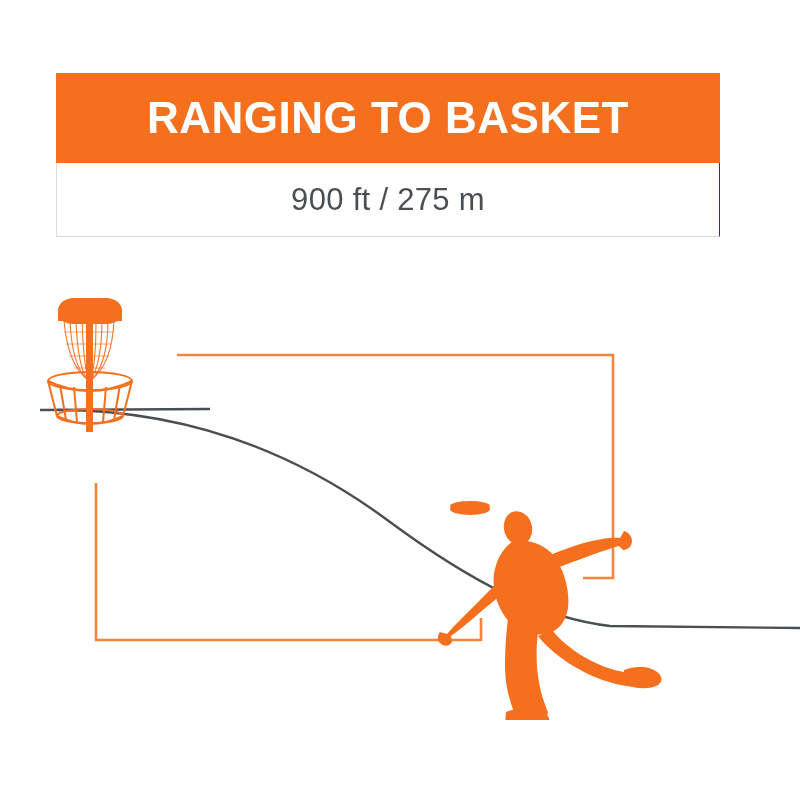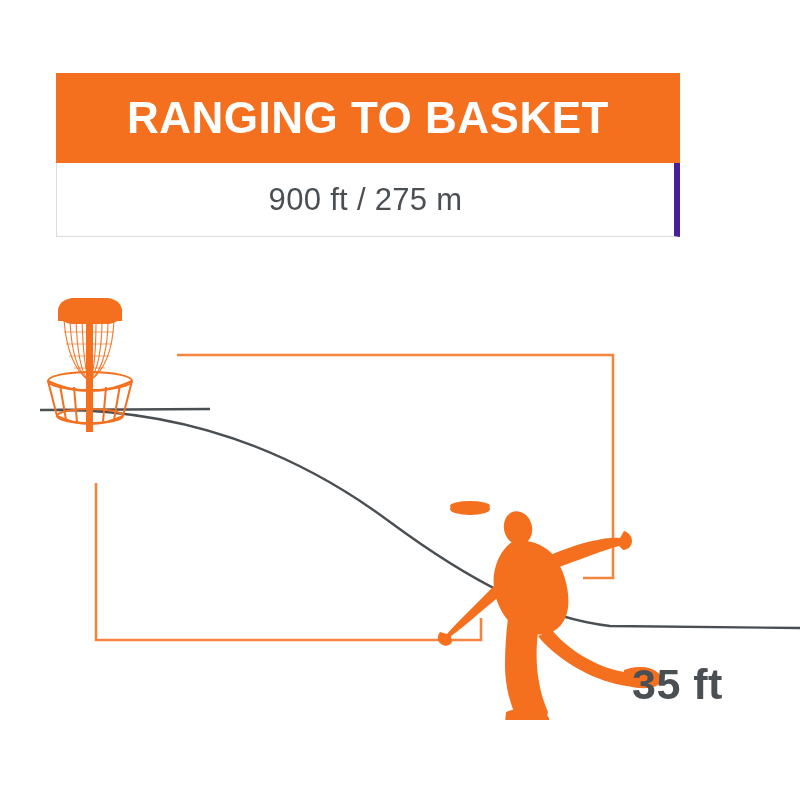--- a/index.html
+++ b/index.html
@@ -21,20 +21,21 @@
     background: #ffffff;
   }
 
   
   #header-card {
     position: absolute;
     left: 56px;
     top: 73px;
     width: 624px;
     height: 164px;
+    padding-left: 40px;
   }
   #header-banner {
     position: absolute;
     left: 0;
     top: 0;
     width: 100%;
     height: 90px;
     background: #F4701F;
     display: flex;
     align-items: center;
@@ -51,21 +52,21 @@
   }
   #header-subrow {
     position: absolute;
     left: 0;
     top: 90px;
     width: 100%;
     height: 74px;
     box-sizing: border-box;
     background: #ffffff;
     border-left: 1px solid #DCDCDC;
-    border-right: 6px solid #4c1d95;
+    border-right: 1px solid #4c1d95;
     border-bottom: 1px solid #DCDCDC;
     display: flex;
     align-items: center;
     justify-content: center;
   }
   #header-subrow-text {
     color: #4A4F54;
     font-size: 31px;
     font-weight: normal;
     letter-spacing: 0.3px;
@@ -247,18 +248,17 @@
                  C 662 424, 664 431, 658 435
                  C 650 440, 634 439, 624 434 Z"></path>
 
         <path d="M 506 462
                  C 514 458, 528 458, 540 462
                  C 550 465, 552 471, 546 474
                  C 536 478, 514 477, 505 473 Z"></path>
       </g>
     </svg>
 
-    <div class="overlay-text" id="elevation-value">35 ft</div>
 
 
   </div>
 
 </div>
 
 </body></html>

